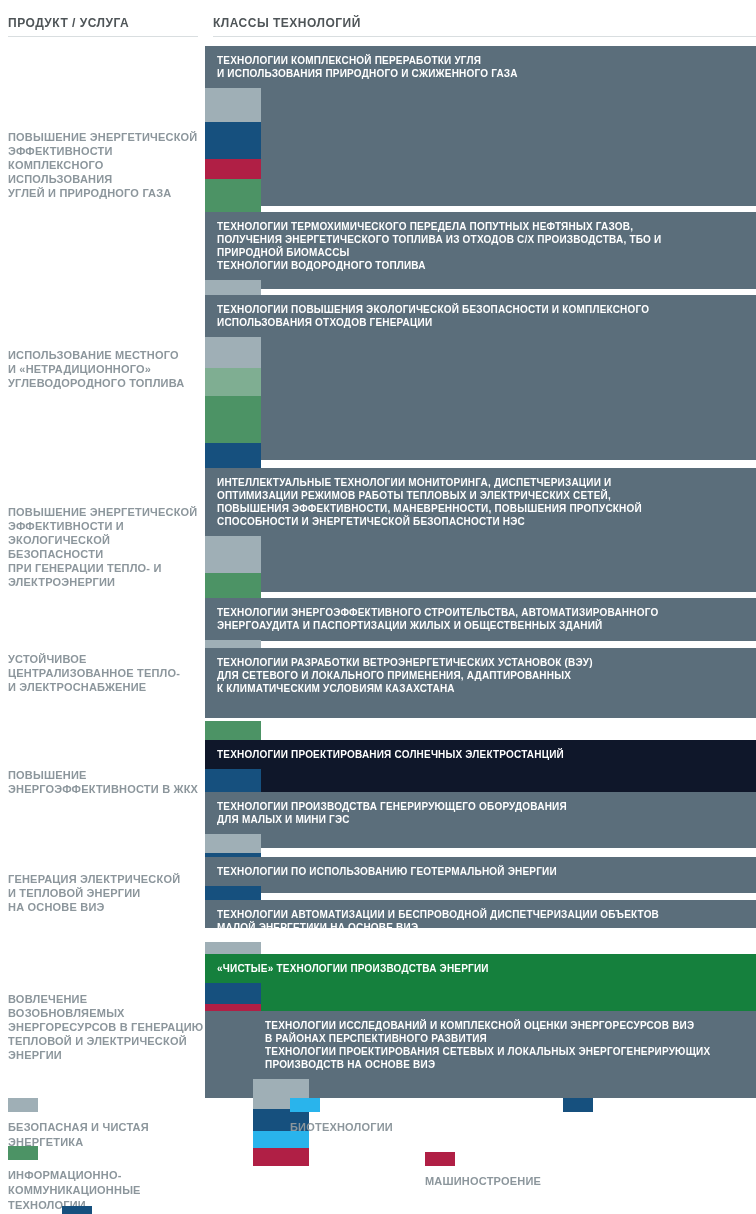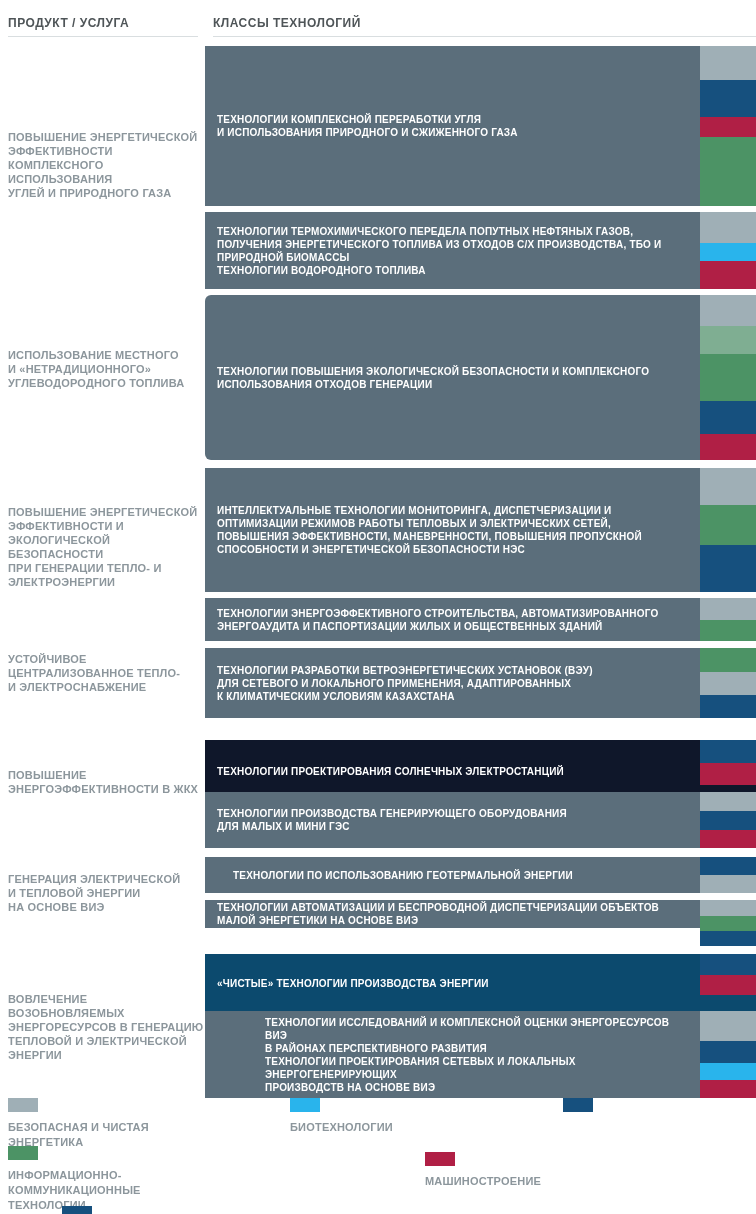--- a/index.html
+++ b/index.html
@@ -37,20 +37,21 @@
     line-height: 14px;
     letter-spacing: 0.2px;
   }
 
   .tech-block {
     position: absolute;
     left: 205px;
     width: 551px;
     background: #5b6e7b;
     display: flex;
+    flex-direction: column;
   }
   .tech-text {
     flex: 1 1 auto;
     display: flex;
     flex-direction: column;
     justify-content: center;
     padding: 8px 10px 8px 12px;
     color: #ffffff;
     font-size: 10px;
     font-weight: bold;
@@ -152,21 +153,21 @@
           <div>ПОЛУЧЕНИЯ ЭНЕРГЕТИЧЕСКОГО ТОПЛИВА ИЗ ОТХОДОВ С/Х ПРОИЗВОДСТВА, ТБО И</div>
           <div>ПРИРОДНОЙ БИОМАССЫ</div>
           <div>ТЕХНОЛОГИИ ВОДОРОДНОГО ТОПЛИВА</div>
         </div>
         <div class="chip-strip">
           <div class="chip" style="height: 31px; background: rgb(159, 175, 182);"></div>
           <div class="chip" style="height: 18px; background: rgb(41, 180, 236);"></div>
           <div class="chip" style="height: 28px; background: rgb(176, 31, 69);"></div>
         </div>
       </div>
-      <div class="tech-block" style="top: 295px; height: 165px; background: rgb(91, 110, 123); border-radius: 6px;">
+      <div class="tech-block" style="top: 295px; height: 165px; background: rgb(91, 110, 123);">
         <div class="tech-text">
           <div>ТЕХНОЛОГИИ ПОВЫШЕНИЯ ЭКОЛОГИЧЕСКОЙ БЕЗОПАСНОСТИ И КОМПЛЕКСНОГО</div>
           <div>ИСПОЛЬЗОВАНИЯ ОТХОДОВ ГЕНЕРАЦИИ</div>
         </div>
         <div class="chip-strip">
           <div class="chip" style="height: 31px; background: rgb(159, 175, 182);"></div>
           <div class="chip" style="height: 28px; background: rgb(127, 174, 146);"></div>
           <div class="chip" style="height: 47px; background: rgb(76, 147, 101);"></div>
           <div class="chip" style="height: 33px; background: rgb(22, 80, 126);"></div>
           <div class="chip" style="height: 26px; background: rgb(176, 31, 69);"></div>
@@ -220,41 +221,41 @@
         <div class="tech-text">
           <div>ТЕХНОЛОГИИ ПРОИЗВОДСТВА ГЕНЕРИРУЮЩЕГО ОБОРУДОВАНИЯ</div>
           <div>ДЛЯ МАЛЫХ И МИНИ ГЭС</div>
         </div>
         <div class="chip-strip">
           <div class="chip" style="height: 19px; background: rgb(159, 175, 182);"></div>
           <div class="chip" style="height: 19px; background: rgb(22, 80, 126);"></div>
           <div class="chip" style="height: 18px; background: rgb(176, 31, 69);"></div>
         </div>
       </div>
-      <div class="tech-block" style="top: 857px; height: 36px; background: rgb(91, 110, 123); padding-left: 16px;">
+      <div class="tech-block" style="top: 857px; height: 36px; background: rgb(91, 110, 123);">
         <div class="tech-text">
           <div>ТЕХНОЛОГИИ ПО ИСПОЛЬЗОВАНИЮ ГЕОТЕРМАЛЬНОЙ ЭНЕРГИИ</div>
         </div>
         <div class="chip-strip">
           <div class="chip" style="height: 18px; background: rgb(22, 80, 126);"></div>
           <div class="chip" style="height: 18px; background: rgb(159, 175, 182);"></div>
         </div>
       </div>
       <div class="tech-block" style="top: 900px; height: 28px; background: rgb(91, 110, 123);">
         <div class="tech-text">
           <div>ТЕХНОЛОГИИ АВТОМАТИЗАЦИИ И БЕСПРОВОДНОЙ ДИСПЕТЧЕРИЗАЦИИ ОБЪЕКТОВ</div>
           <div>МАЛОЙ ЭНЕРГЕТИКИ НА ОСНОВЕ ВИЭ</div>
         </div>
         <div class="chip-strip">
           <div class="chip" style="height: 16px; background: rgb(159, 175, 182);"></div>
           <div class="chip" style="height: 15px; background: rgb(76, 147, 101);"></div>
           <div class="chip" style="height: 15px; background: rgb(22, 80, 126);"></div>
         </div>
       </div>
-      <div class="tech-block" style="top: 954px; height: 59px; background: #0c4a6e;">
+      <div class="tech-block" style="top: 954px; height: 59px; background: #15803d;">
         <div class="tech-text">
           <div>«ЧИСТЫЕ» ТЕХНОЛОГИИ ПРОИЗВОДСТВА ЭНЕРГИИ</div>
         </div>
         <div class="chip-strip">
           <div class="chip" style="height: 21px; background: rgb(22, 80, 126);"></div>
           <div class="chip" style="height: 20px; background: rgb(176, 31, 69);"></div>
         </div>
       </div>
       <div class="tech-block" style="top: 1011px; height: 87px; background: rgb(91, 110, 123); padding-left: 48px;">
         <div class="tech-text">

